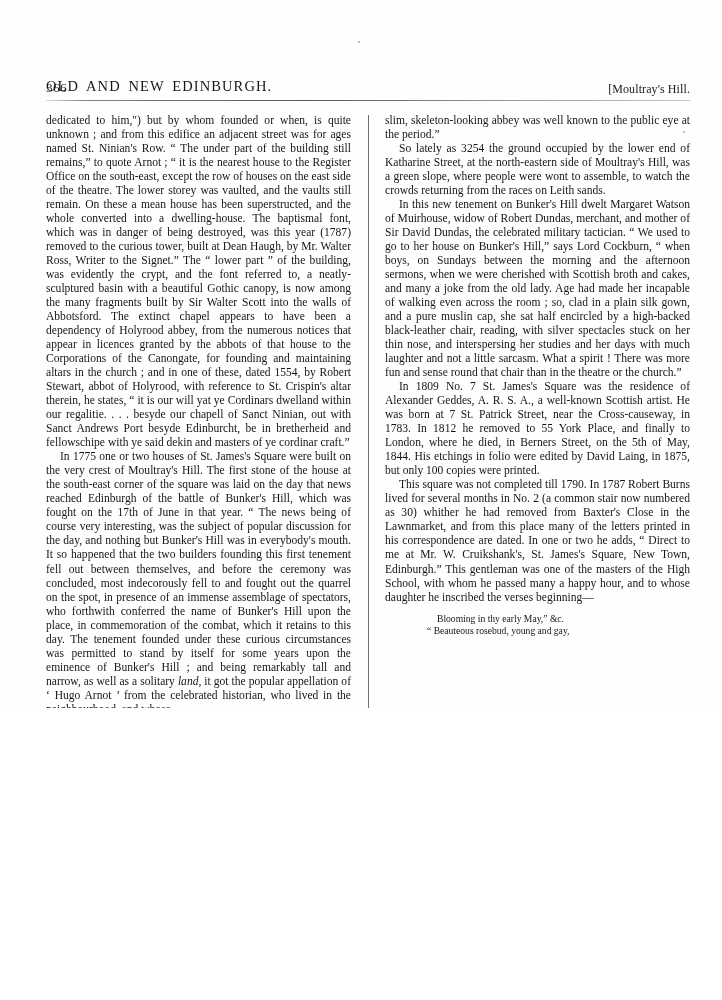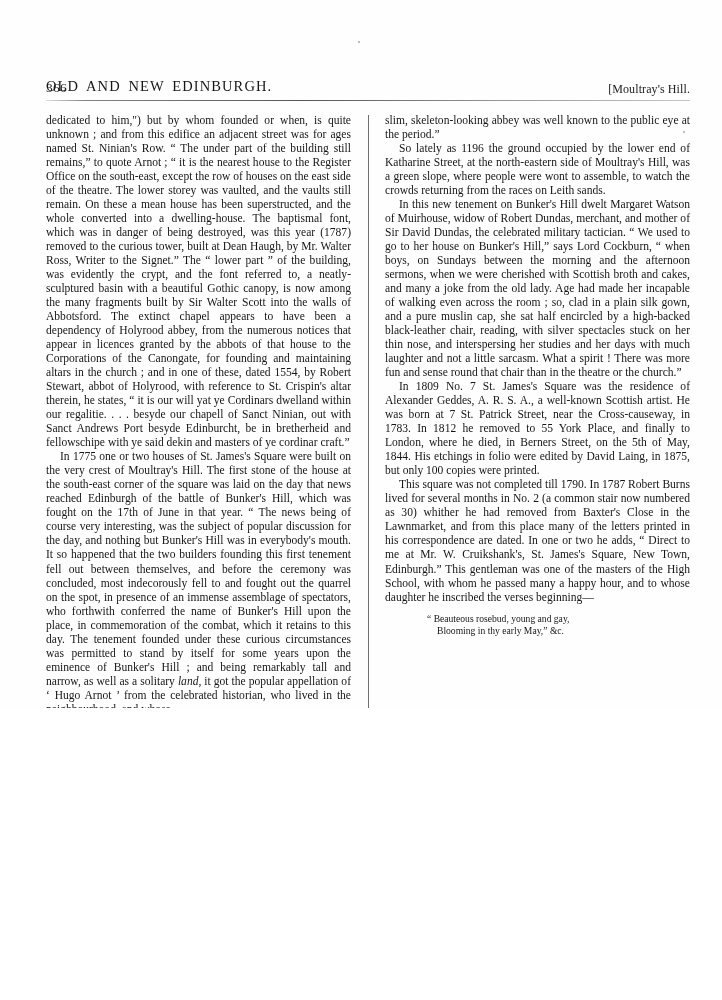--- a/index.html
+++ b/index.html
@@ -158,28 +158,28 @@
       <p class="cont">dedicated to him,") but by whom founded or when, is quite unknown ; and from this edifice an adjacent street was for ages named St. Ninian's Row. “ The under part of the building still remains,” to quote Arnot ; “ it is the nearest house to the Register Office on the south-east, except the row of houses on the east side of the theatre. The lower storey was vaulted, and the vaults still remain. On these a mean house has been superstructed, and the whole converted into a dwelling-house. The baptismal font, which was in danger of being destroyed, was this year (1787) removed to the curious tower, built at Dean Haugh, by Mr. Walter Ross, Writer to the Signet.” The “ lower part ” of the building, was evidently the crypt, and the font referred to, a neatly-sculptured basin with a beautiful Gothic canopy, is now among the many fragments built by Sir Walter Scott into the walls of Abbotsford. The extinct chapel appears to have been a dependency of Holyrood abbey, from the numerous notices that appear in licences granted by the abbots of that house to the Corporations of the Canongate, for founding and maintaining altars in the church ; and in one of these, dated 1554, by Robert Stewart, abbot of Holyrood, with reference to St. Crispin's altar therein, he states, “ it is our will yat ye Cordinars dwelland within our regalitie.   .   .   . besyde our chapell of Sanct Ninian, out with Sanct Andrews Port besyde Edinburcht, be in bretherheid and fellowschipe with ye said dekin and masters of ye cordinar craft.”</p>
       <p><span>In 1775 one or two houses of St. James's Square were built on the very crest of Moultray's Hill. The first stone of the house at the south-east corner of the square was laid on the day that news reached Edinburgh of the battle of Bunker's Hill, which was fought on the 17th of June in that year. “ The news being of course very interesting, was the subject of popular discussion for the day, and nothing but Bunker's Hill was in everybody's mouth. It so happened that the two builders founding this first tenement fell out between themselves, and before the ceremony was concluded, most indecorously fell to and fought out the quarrel on the spot, in presence of an immense assemblage of spectators, who forthwith conferred the name of Bunker's Hill upon the place, in commemoration of the combat, which it retains to this day. The tenement founded under these curious circumstances was permitted to stand by itself for some years upon the eminence of Bunker's Hill ; and being remarkably tall and narrow, as well as a solitary </span><em>land</em><span>, it got the popular appellation of ‘ Hugo Arnot ’ from the celebrated historian, who lived in the neighbourhood, and whose</span></p>
     </div>
 
     <div class="col-gap">
       <div class="col-rule"></div>
     </div>
 
     <div class="column">
       <p class="cont">slim, skeleton-looking abbey was well known to the public eye at the period.”</p>
-      <p>So lately as 1196 the ground occupied by the lower end of Katharine Street, at the north-eastern side of Moultray's Hill, was a green slope, where people were wont to assemble, to watch the crowds returning from the races on Leith sands.</p>
+      <p>So lately as 3254 the ground occupied by the lower end of Katharine Street, at the north-eastern side of Moultray's Hill, was a green slope, where people were wont to assemble, to watch the crowds returning from the races on Leith sands.</p>
       <p>In this new tenement on Bunker's Hill dwelt Margaret Watson of Muirhouse, widow of Robert Dundas, merchant, and mother of Sir David Dundas, the celebrated military tactician. “ We used to go to her house on Bunker's Hill,” says Lord Cockburn, “ when boys, on Sundays between the morning and the afternoon sermons, when we were cherished with Scottish broth and cakes, and many a joke from the old lady. Age had made her incapable of walking even across the room ; so, clad in a plain silk gown, and a pure muslin cap, she sat half encircled by a high-backed black-leather chair, reading, with silver spectacles stuck on her thin nose, and interspersing her studies and her days with much laughter and not a little sarcasm. What a spirit ! There was more fun and sense round that chair than in the theatre or the church.”</p>
       <p>In 1809 No. 7 St. James's Square was the residence of Alexander Geddes, A. R. S. A., a well-known Scottish artist. He was born at 7 St. Patrick Street, near the Cross-causeway, in 1783. In 1812 he removed to 55 York Place, and finally to London, where he died, in Berners Street, on the 5th of May, 1844. His etchings in folio were edited by David Laing, in 1875, but only 100 copies were printed.</p>
       <p>This square was not completed till 1790. In 1787 Robert Burns lived for several months in No. 2 (a common stair now numbered as 30) whither he had removed from Baxter's Close in the Lawnmarket, and from this place many of the letters printed in his correspondence are dated. In one or two he adds, “ Direct to me at Mr. W. Cruikshank's, St. James's Square, New Town, Edinburgh.” This gentleman was one of the masters of the High School, with whom he passed many a happy hour, and to whose daughter he inscribed the verses beginning—</p>
 
       <div class="verse">
+        <span class="vline second">Blooming in thy early May,” &amp;c.</span>
         <span class="vline">“ Beauteous rosebud, young and gay,</span>
-        <span class="vline second">Blooming in thy early May,” &amp;c.</span>
       </div>
 
     </div>
 
   </div>
 
   <div class="speck" style="left:79px; top:243px; width:2px; height:2px;"></div>
   <div class="speck" style="left:358px; top:41px; width:2px; height:2px;"></div>
   <div class="speck" style="left:360px; top:958px; width:2px; height:2px;"></div>
   <div class="speck" style="left:683px; top:131px; width:2px; height:2px;"></div>

